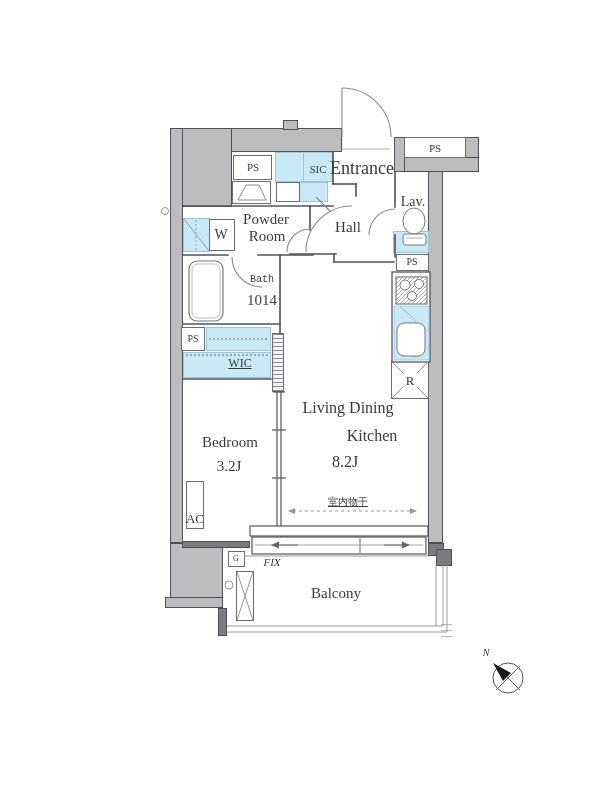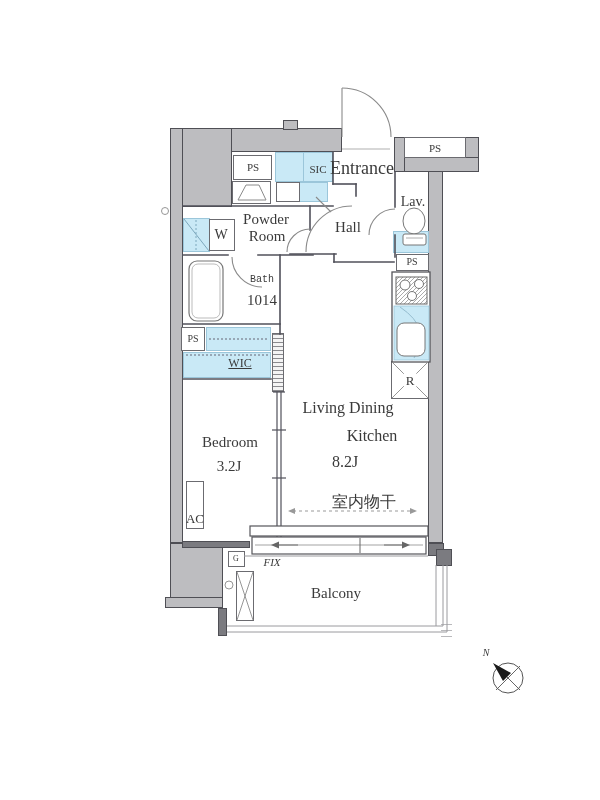--- a/index.html
+++ b/index.html
@@ -195,20 +195,20 @@
   <span class="lbl" style="left:262px;top:300px;font-size:15px;">1014</span>
   <span class="lbl" style="left:412px;top:262px;font-size:10px;">PS</span>
   <span class="lbl" style="left:193px;top:339px;font-size:10px;">PS</span>
   <span class="lbl" style="left:240px;top:363px;font-size:12px;text-decoration:underline;">WIC</span>
   <span class="lbl" style="left:410px;top:380px;font-size:13px;background:#fff;padding:0 2px;">R</span>
   <span class="lbl" style="left:348px;top:408px;font-size:16px;">Living Dining</span>
   <span class="lbl" style="left:346px;top:436px;font-size:16px;margin-left:26px;">Kitchen</span>
   <span class="lbl" style="left:345px;top:462px;font-size:16px;">8.2J</span>
   <span class="lbl" style="left:230px;top:442px;font-size:15px;">Bedroom</span>
   <span class="lbl" style="left:229px;top:466px;font-size:15px;">3.2J</span>
-  <span class="lbl" style="left:364px;top:502px;font-size:16px;">室内物干</span>
+  <span class="lbl" style="left:348px;top:502px;font-size:10px;text-decoration:underline;">室内物干</span>
   <span class="lbl" style="left:195px;top:518px;font-size:13px;">AC</span>
   <span class="lbl" style="left:236px;top:559px;font-size:8px;">G</span>
   <span class="lbl" style="left:272px;top:562px;font-size:11px;font-style:italic;">FIX</span>
   <span class="lbl" style="left:336px;top:593px;font-size:15px;">Balcony</span>
   <span class="lbl" style="left:486px;top:653px;font-size:10px;font-style:italic;">N</span>
 
 </div>
 
 </body></html>

